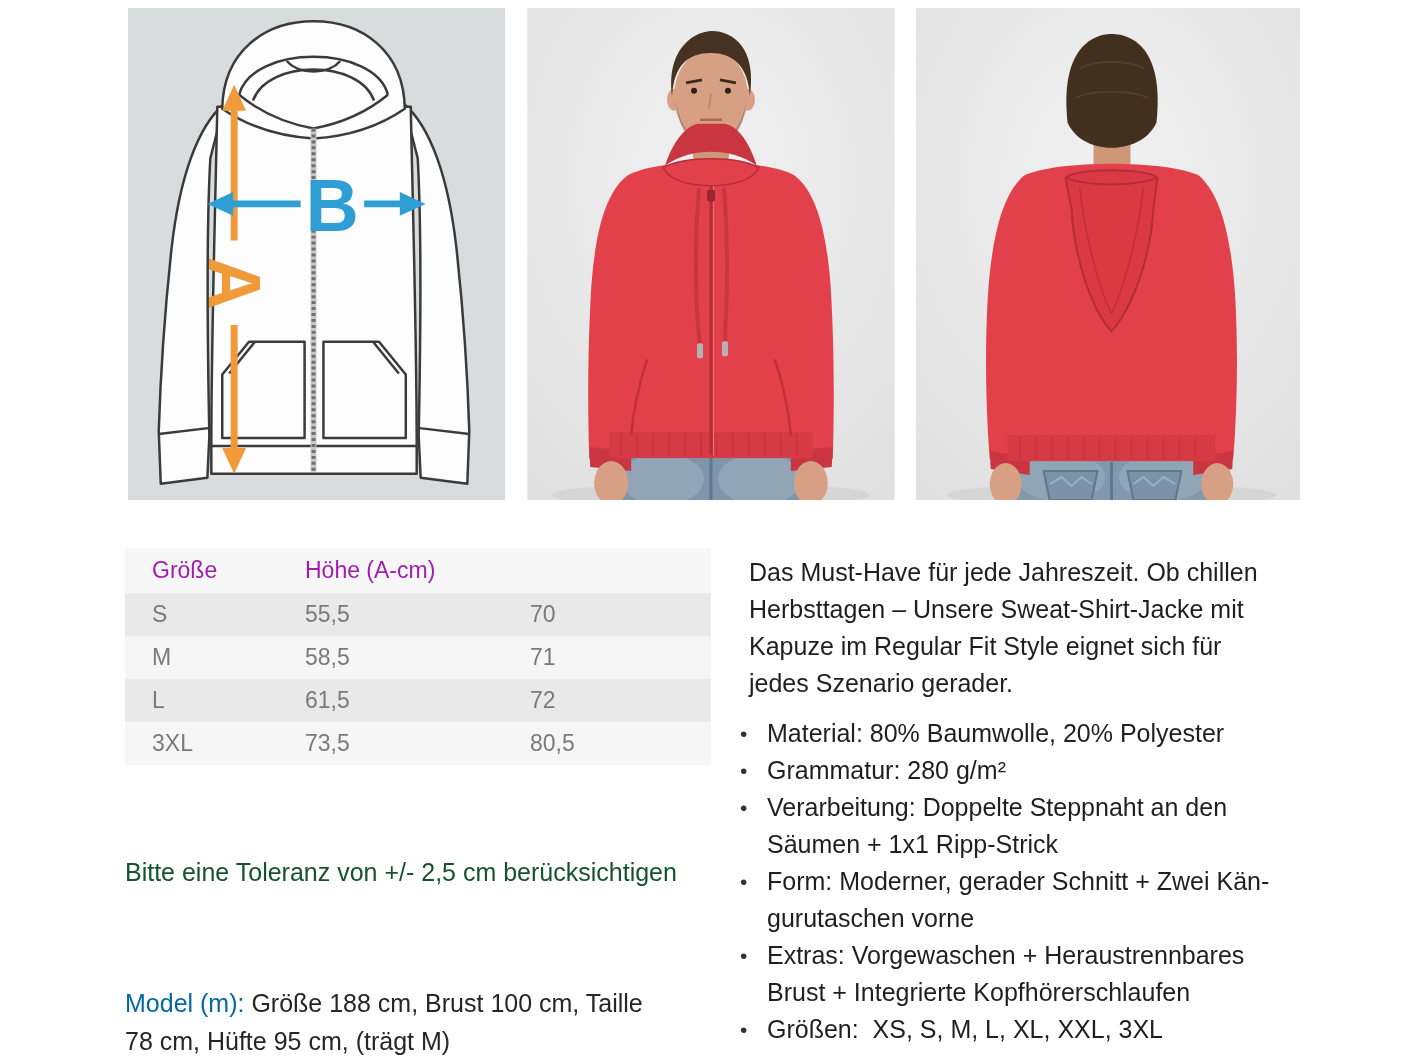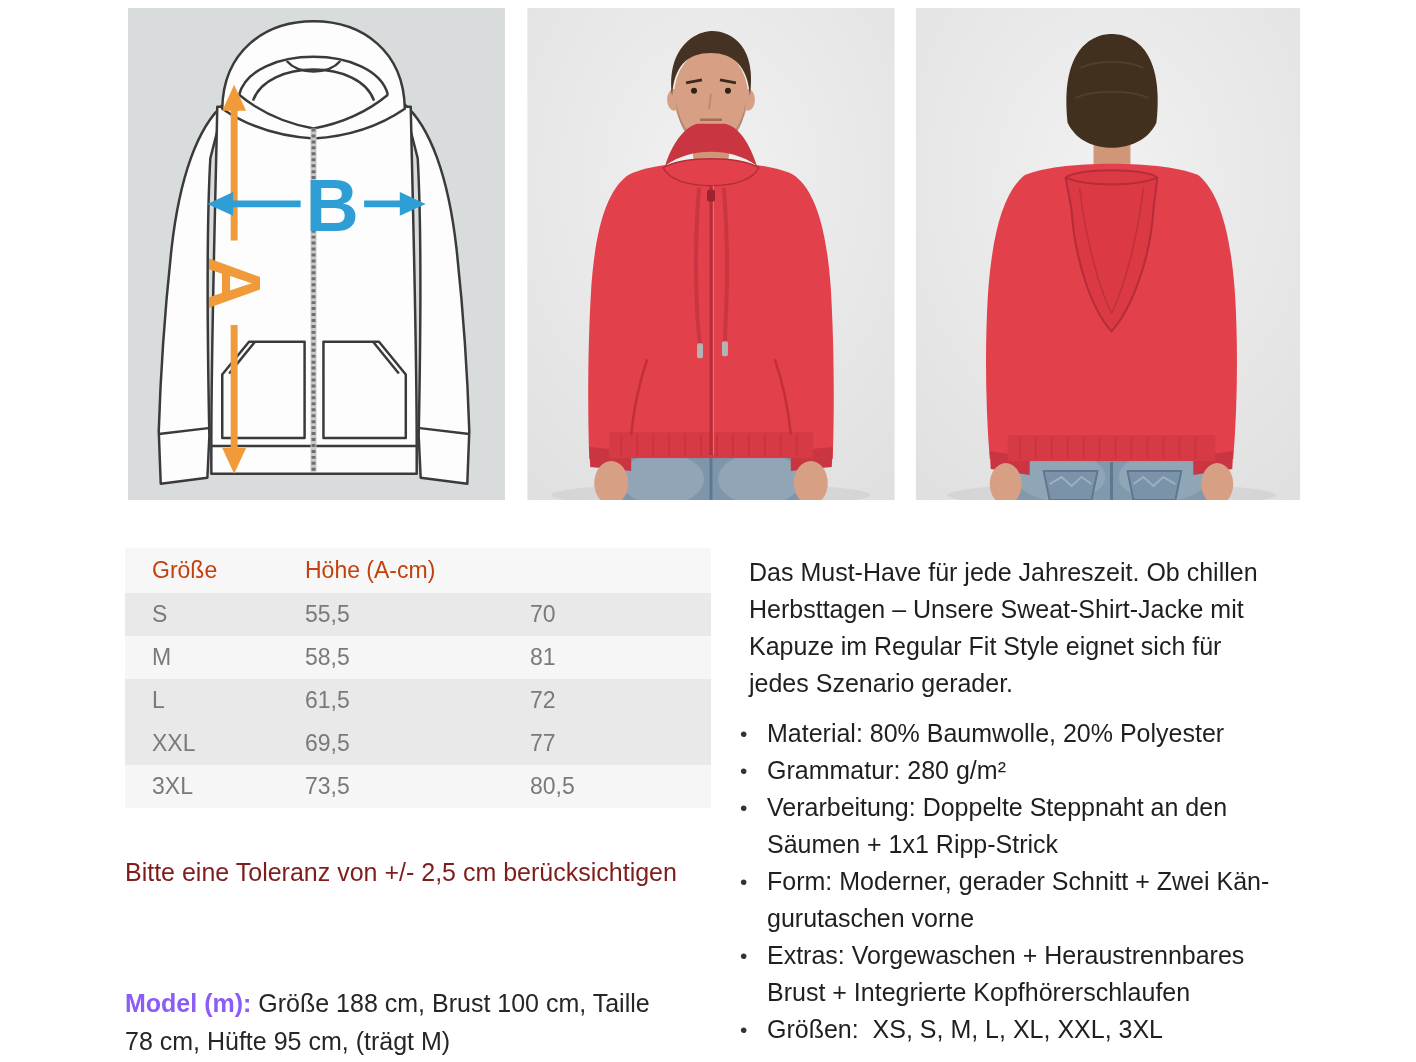--- a/index.html
+++ b/index.html
@@ -8,28 +8,28 @@
   .panel{position:absolute;top:8px;height:492px;}
   #diagram-panel{left:128px;width:377px;background:#d9dcdd;}
   #photo-front{left:527px;width:368px;}
   #photo-back{left:915px;width:386px;}
   .panel svg{display:block;width:100%;height:100%;}
 
   
   #size-table{position:absolute;left:125px;top:548px;width:586px;font-size:23px;}
   .t-row{display:grid;grid-template-columns:153px 225px 1fr;align-items:center;
          height:43px;background:#f6f6f6;padding-left:27px;color:#7a7a7a;}
-  .t-row.head{height:45px;background:#f7f7f7;color:#c2410c;}
+  .t-row.head{height:45px;background:#f7f7f7;color:#a21caf;}
   .t-row.stripe{background:#e9e9e9;}
 
-  #tolerance{position:absolute;left:125px;top:858px;font-size:25px;color:#7f1d1d;margin:0;}
+  #tolerance{position:absolute;left:125px;top:858px;font-size:25px;color:#14532d;margin:0;}
 
   #model-info{position:absolute;left:125px;top:984px;font-size:25px;line-height:38px;
               color:#262626;margin:0;}
-  #model-info b{font-weight:700;color:#8b5cf6;}
+  #model-info b{font-weight:400;color:#0369a1;}
 
   
   #right-col{position:absolute;left:737px;top:542px;width:660px;font-size:25px;
              line-height:37px;color:#1f1f1f;}
   #description{margin:12px;}
   #description div{white-space:pre;}
   #feature-list{list-style:none;margin:13px 0 0 0;padding:0;}
   #feature-list li{position:relative;padding-left:30px;}
   #feature-list .dot{position:absolute;left:3px;top:0;font-size:21px;color:#333;}
   #feature-list .f-line{white-space:pre;}
@@ -231,31 +231,26 @@
   </div>
   <div id="size-table-body">
       <div class="t-row stripe">
         <span>S</span>
         <span>55,5</span>
         <span>70</span>
       </div>
       <div class="t-row">
         <span>M</span>
         <span>58,5</span>
-        <span>81</span>
+        <span>71</span>
       </div>
       <div class="t-row stripe">
         <span>L</span>
         <span>61,5</span>
         <span>72</span>
-      </div>
-      <div class="t-row stripe">
-        <span>XXL</span>
-        <span>69,5</span>
-        <span>77</span>
       </div>
       <div class="t-row">
         <span>3XL</span>
         <span>73,5</span>
         <span>80,5</span>
       </div>
     </div>
 </div>
 
 <p id="tolerance">Bitte eine Toleranz von +/- 2,5 cm berücksichtigen</p>

